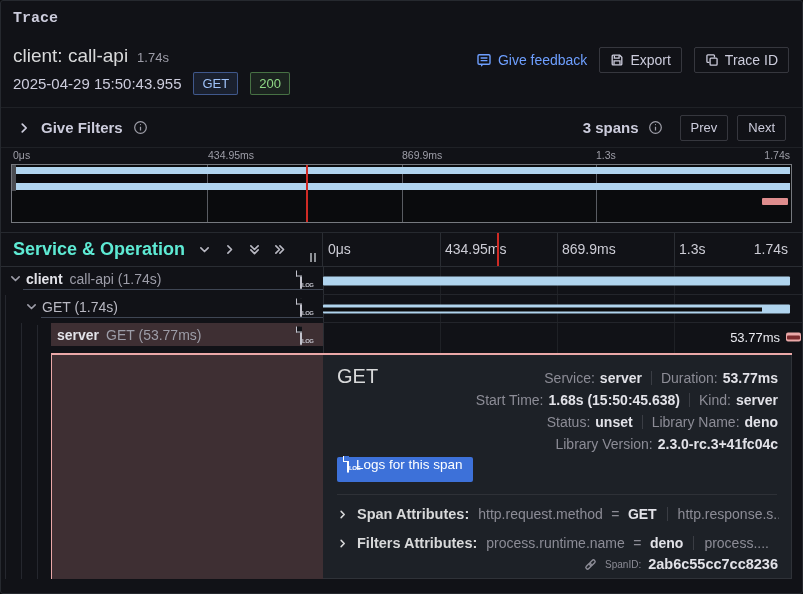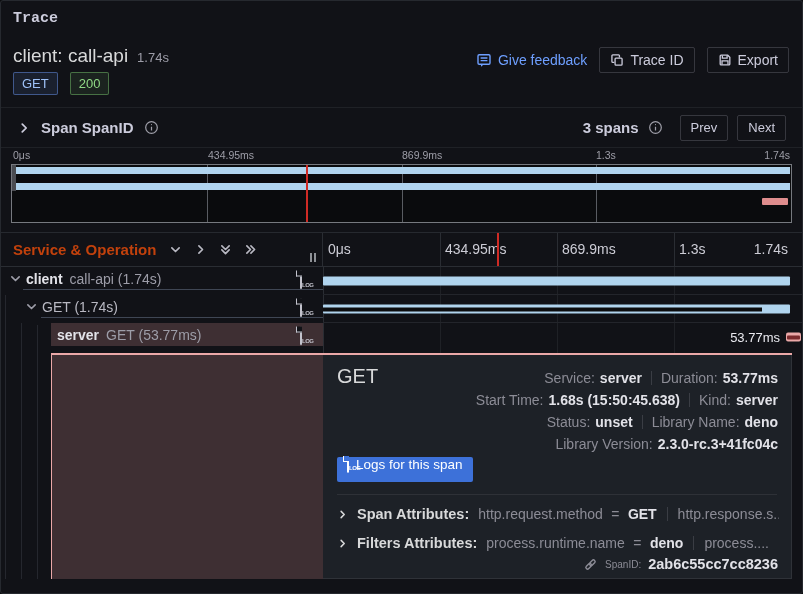--- a/index.html
+++ b/index.html
@@ -48,21 +48,21 @@
   .mini-bar { position:absolute; left:1px; right:1px; height:7px; background:#b0d4ee; }
   .mini-server-bar { position:absolute; top:33px; right:3px; width:26px; height:7px; background:#df8d8d; border-radius:1px; }
   .mini-cursor { position:absolute; top:0; bottom:0; width:2px; background:#cf2b25; }
   .mini-handle { position:absolute; left:0; top:0; width:4px; height:26px; background:#4a4c51; cursor:ew-resize; }
 
   
   .grid-header { left:0; right:0; top:231px; height:35px; border-top:1px solid #26292f;
                  border-bottom:1px solid #2a2d33; }
   .gh-left { position:absolute; left:0; top:0; bottom:0; width:322px; border-right:1px solid #2a2d33;
              display:flex; align-items:center; padding-left:12px; gap:13px; }
-  .gh-title { font-size:15px; font-weight:600; color:#c2410c;text-align:right; }
+  .gh-title { font-size:18px; font-weight:600; color:#5eead4;text-align:right; }
   .gh-icons { display:flex; align-items:center; gap:12px; color:#b9b9c3; }
   .col-resizer { position:absolute; right:6px; bottom:4px; display:flex; gap:2px; cursor:col-resize; }
   .col-resizer i { width:2px; height:9px; background:#8e9196; }
   .gh-tick { position:absolute; top:0; bottom:0; border-left:1px solid #2a2d33; }
   .gh-label { position:absolute; top:8px; font-size:14px; color:#cdcdd6; white-space:nowrap; }
   .header-cursor { position:absolute; top:0; bottom:0; width:2px; background:#cf2b25; }
 
   
   .rows-region { left:0; right:0; top:266px; height:86px; }
   .guide { position:absolute; width:1px; background:#25272e; }
@@ -138,51 +138,52 @@
           <path d="M5 12.2v2.6l3-2.6" fill="#6e9fff" stroke="none"></path>
           <line x1="4.6" y1="6" x2="11.4" y2="6"></line>
           <line x1="4.6" y1="8.6" x2="11.4" y2="8.6"></line>
         </svg>
       </span>
       <span>Give feedback</span>
     </span>
     <button class="btn-outline">
       <span>
         <svg width="14" height="14" viewBox="0 0 16 16" fill="none" stroke="#ccccdc" stroke-width="1.5">
-          <path d="M10.8 5V3.2a1 1 0 0 0-1-1H3.2a1 1 0 0 0-1 1v6.6a1 1 0 0 0 1 1H5"></path>
-          <rect x="5.8" y="5.8" width="8" height="8" rx="1"></rect>
-        </svg>
-      </span>
-      <span>Trace ID</span>
-    </button>
-    <button class="btn-outline">
-      <span>
-        <svg width="14" height="14" viewBox="0 0 16 16" fill="none" stroke="#ccccdc" stroke-width="1.5">
           <path d="M2.5 3.5a1 1 0 0 1 1-1h7.6l2.4 2.4v7.6a1 1 0 0 1-1 1h-9a1 1 0 0 1-1-1z"></path>
           <path d="M5 2.8v3h5.4v-3"></path>
           <path d="M4.6 13.2V9h6.8v4.2"></path>
         </svg>
       </span>
       <span>Export</span>
     </button>
+    <button class="btn-outline">
+      <span>
+        <svg width="14" height="14" viewBox="0 0 16 16" fill="none" stroke="#ccccdc" stroke-width="1.5">
+          <path d="M10.8 5V3.2a1 1 0 0 0-1-1H3.2a1 1 0 0 0-1 1v6.6a1 1 0 0 0 1 1H5"></path>
+          <rect x="5.8" y="5.8" width="8" height="8" rx="1"></rect>
+        </svg>
+      </span>
+      <span>Trace ID</span>
+    </button>
   </div>
 
   <div class="abs date-row">
+    <span class="timestamp">2025-04-29 15:50:43.955</span>
     <span class="badge badge-get">GET</span>
     <span class="badge badge-200">200</span>
   </div>
 
   <div class="abs filters-bar">
     <div class="filters-left">
       <span class="tree-chevron">
         <svg width="14" height="14" viewBox="0 0 16 16" fill="none" stroke="#ccccdc" stroke-width="2" stroke-linecap="round" stroke-linejoin="round">
             <path d="M6 3.5l4.5 4.5L6 12.5"></path>
           </svg>
       </span>
-      <span class="filters-title">Span SpanID</span>
+      <span class="filters-title">Give Filters</span>
       <span>
         <svg width="15" height="15" viewBox="0 0 16 16" fill="none" stroke="#9e9ea8" stroke-width="1.3">
           <circle cx="8" cy="8" r="6.2"></circle>
             <line x1="8" y1="7.2" x2="8" y2="11.3"></line>
             <circle cx="8" cy="4.9" r="0.6" fill="#9e9ea8" stroke="none"></circle>
         </svg>
       </span>
     </div>
     <div class="filters-right">
       <span class="spans-count">3 spans</span>

